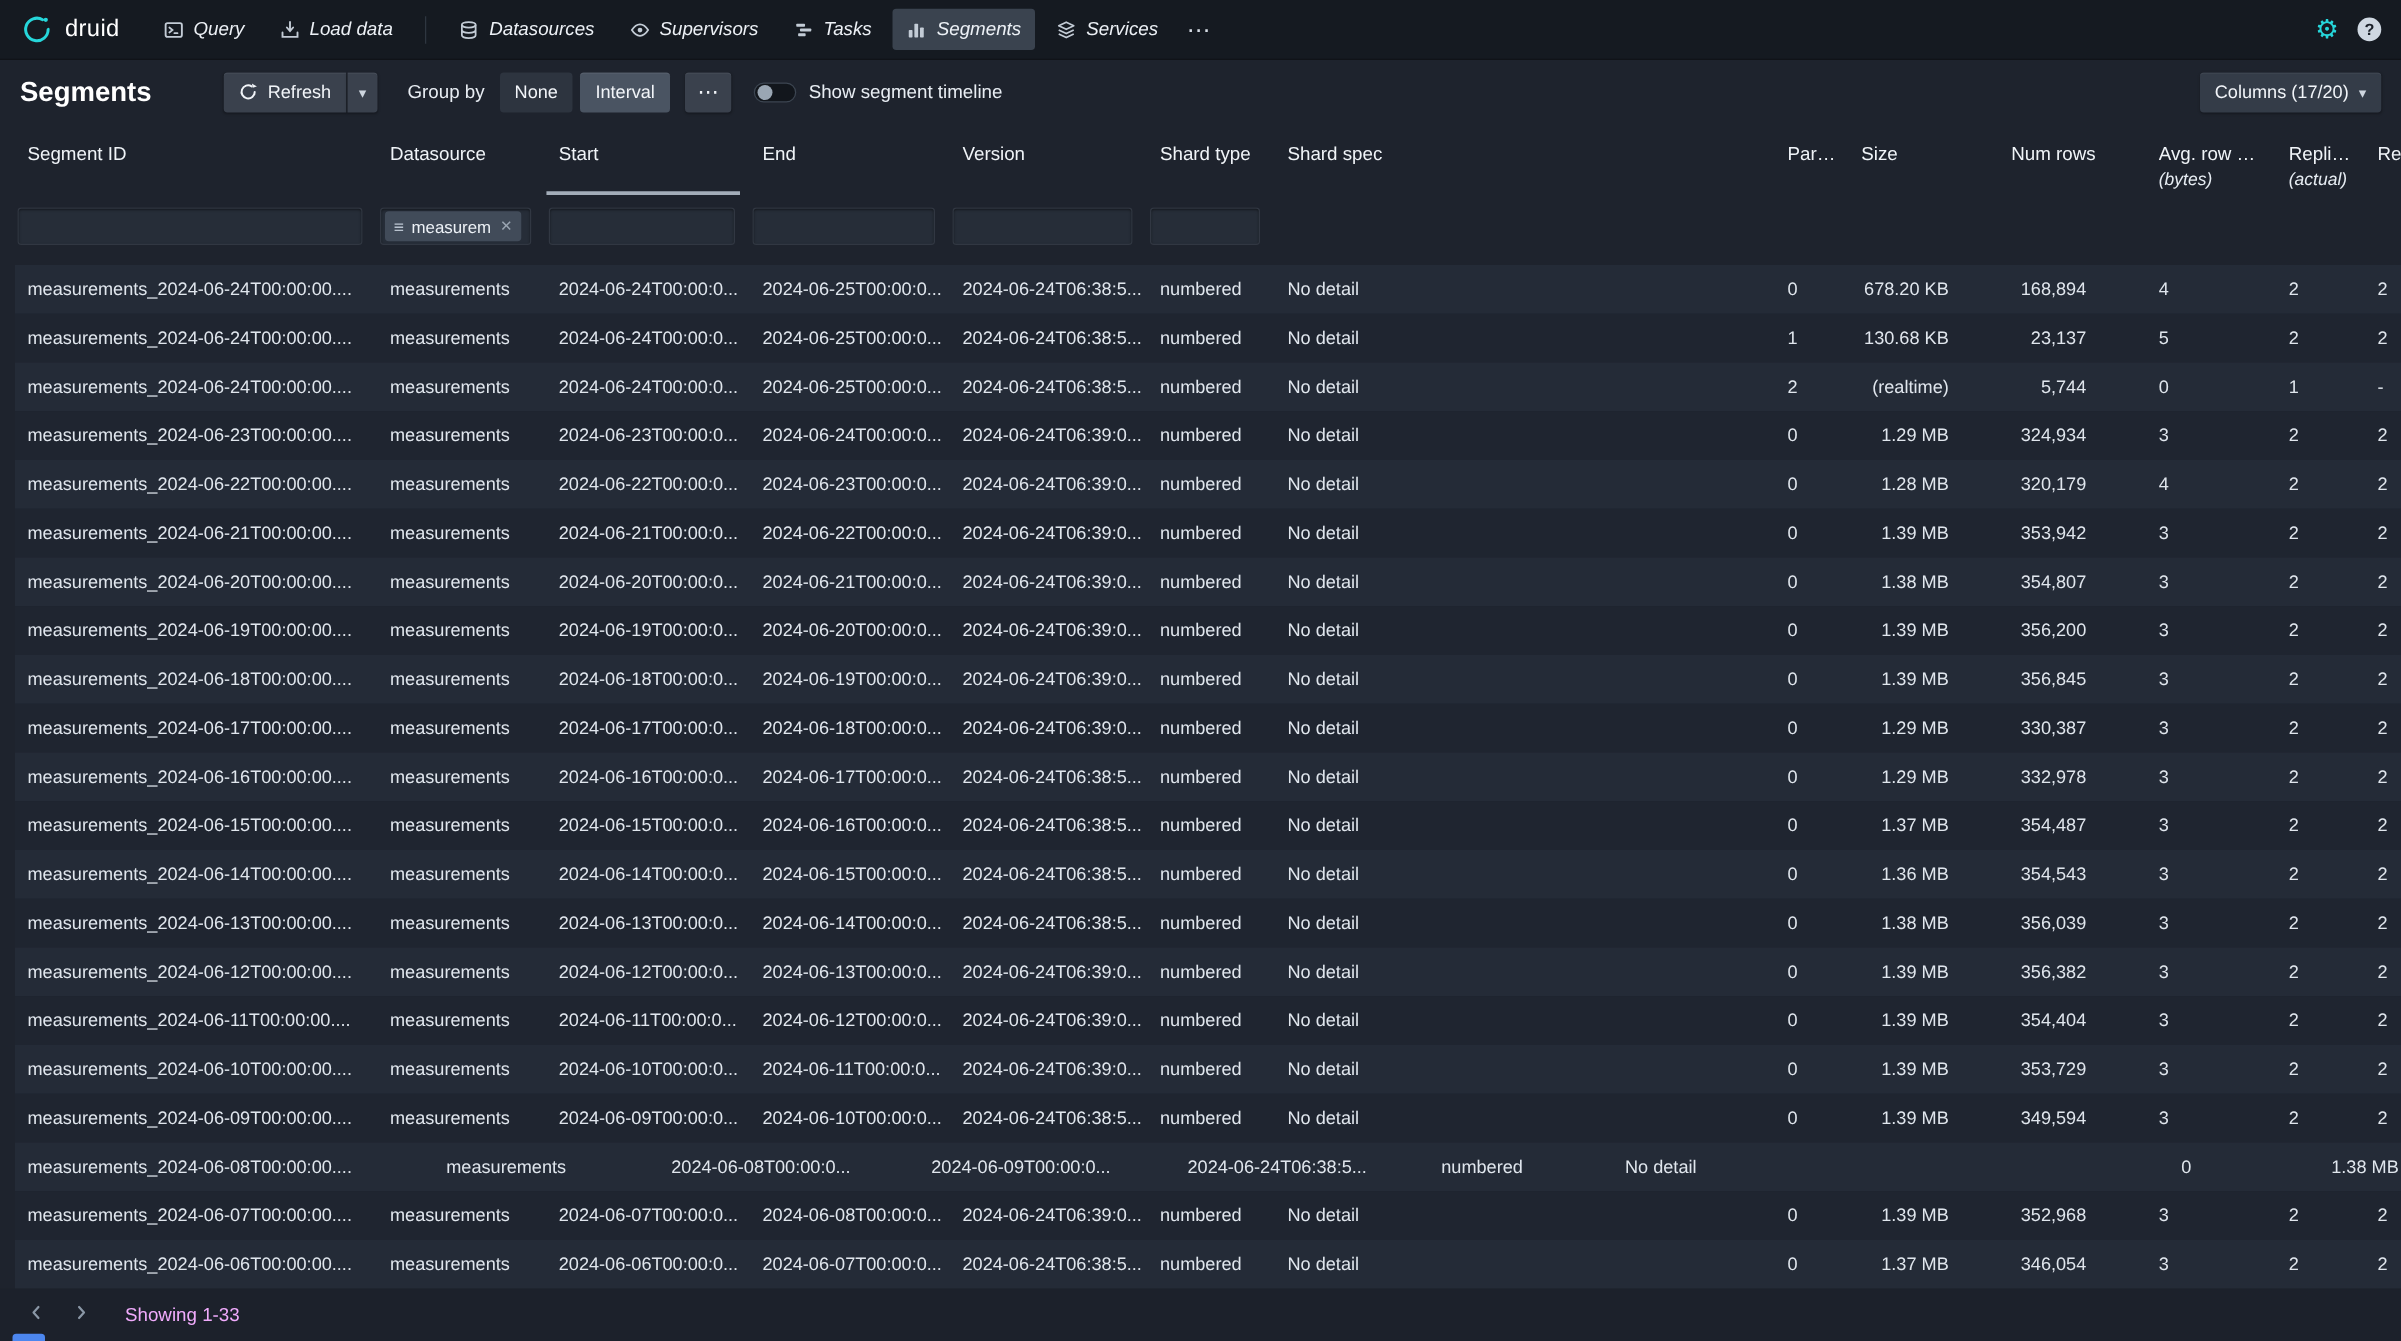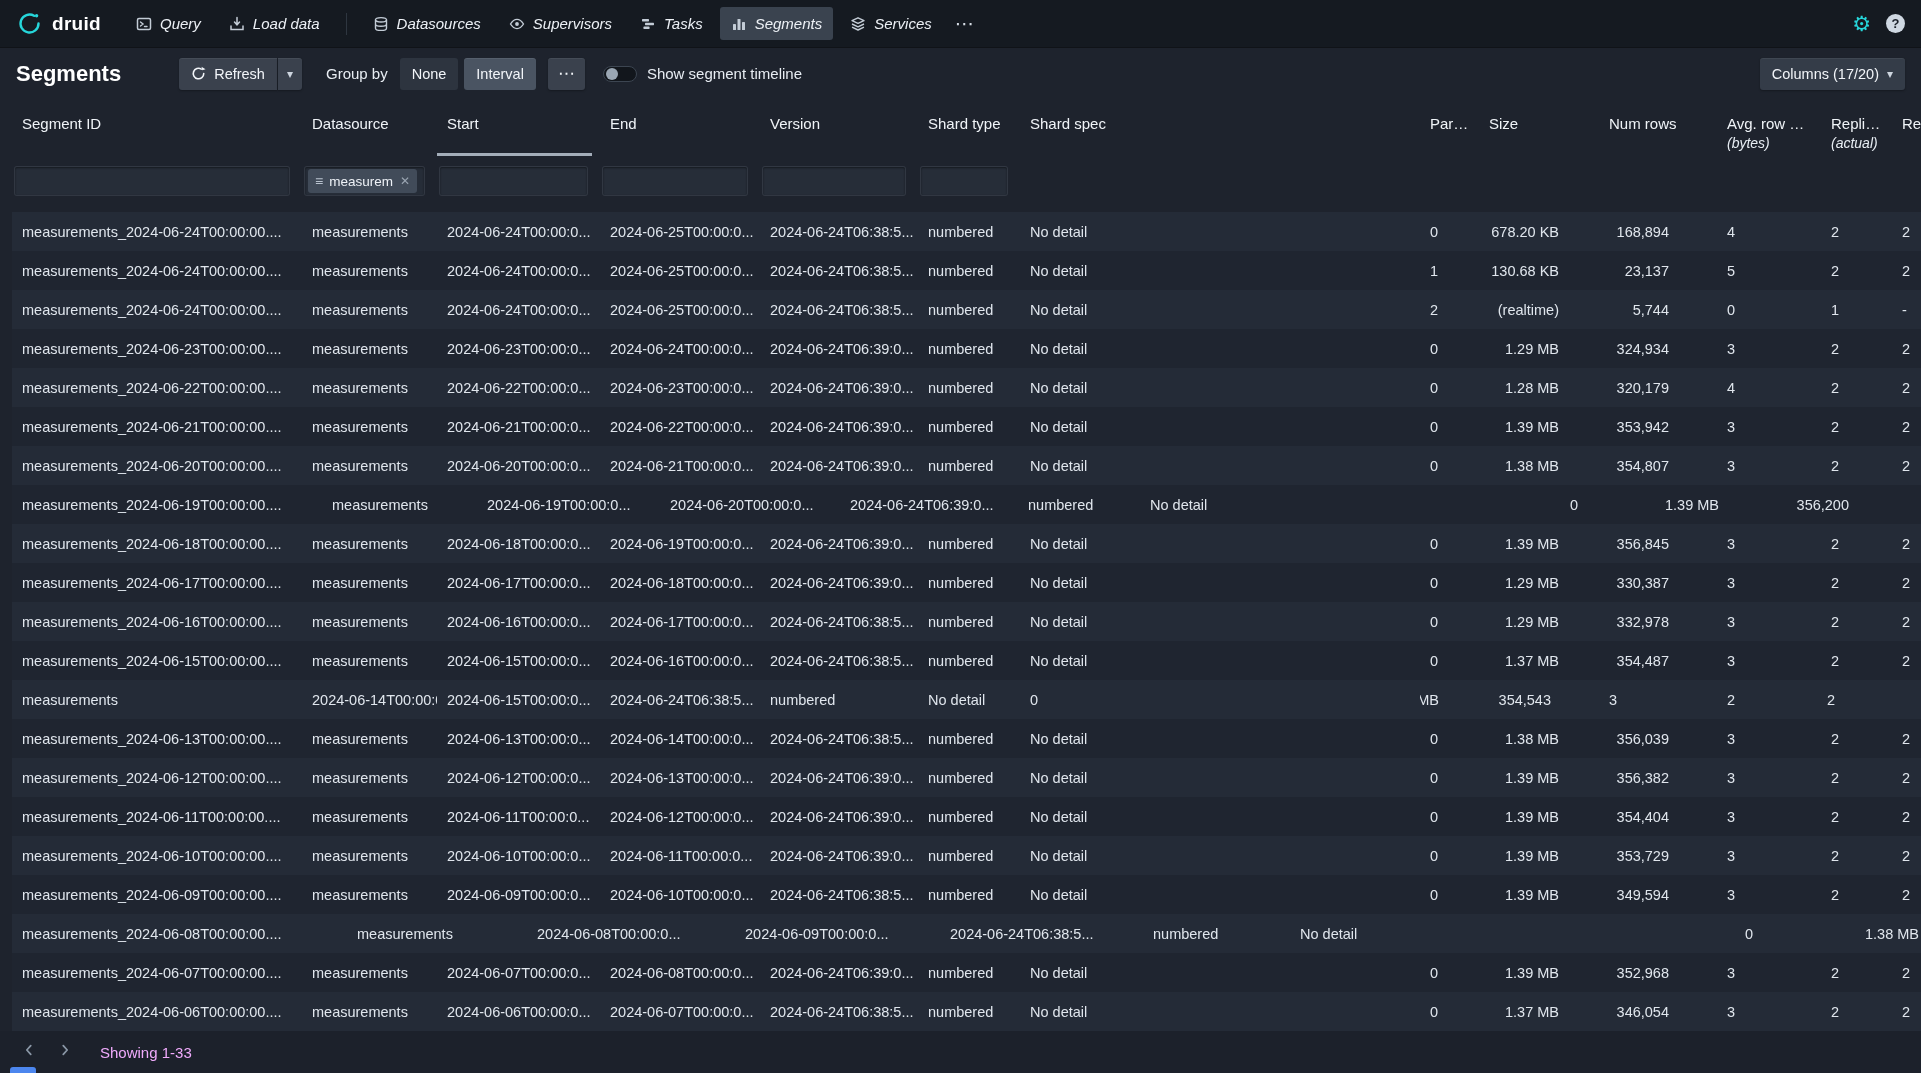--- a/index.html
+++ b/index.html
@@ -5,21 +5,21 @@
   *{box-sizing:border-box;}
   html,body{margin:0;padding:0;background:#0e1116;}
   .viewport{width:1921px;height:1073px;background:#1e232d;overflow:hidden;position:relative;
     font-family:"Liberation Sans",sans-serif;color:#dfe5ec;display:flex;flex-direction:column;}
 
   
   .topnav{height:47px;min-height:47px;background:#151a21;display:flex;align-items:center;
     padding:0 16px;box-shadow:0 1px 0 rgba(0,0,0,.45);}
   .brand{display:flex;align-items:center;gap:9px;margin-right:24px;cursor:pointer;}
   .logo{width:27px;height:27px;display:flex;}
-  .brand-name{color:#ffffff;font-size:19px;font-weight:700;letter-spacing:.3px;}
+  .brand-name{color:#ffffff;font-size:19px;font-weight:400;letter-spacing:.3px;}
   .nav{display:flex;align-items:center;gap:6px;font-style:italic;}
   .nav-item{display:flex;align-items:center;gap:8px;padding:0 11px;height:33px;border-radius:3px;
     color:#edf1f6;font-size:15px;cursor:pointer;white-space:nowrap;}
   .nav-item .nav-ic{width:16px;height:16px;color:#c3ccd6;display:flex;align-items:center;}
   .nav-item .nav-ic svg{width:16px;height:16px;}
   .nav-item.active{background:#3a434f;}
   .nav-divider{width:1px;height:22px;background:#2e3640;margin:0 9px;}
   .nav-more{color:#d6dde5;font-size:19px;padding:0 12px;cursor:pointer;letter-spacing:1px;}
   .topnav-right{margin-left:auto;display:flex;align-items:center;gap:15px;}
   .gear{color:#26d6da;font-size:21px;line-height:1;cursor:pointer;}
@@ -383,21 +383,21 @@
           <div class="td">2024-06-24T06:39:0...</div>
           <div class="td">numbered</div>
           <div class="td">No detail</div>
           <div class="td">0</div>
           <div class="td al-r" style="padding-right: 40px;">1.38 MB</div>
           <div class="td al-r" style="padding-right: 48px;">354,807</div>
           <div class="td">3</div>
           <div class="td">2</div>
           <div class="td" style="padding-left: 6px;">2</div>
         </div>
-        <div class="trow grid-row" style="grid-template-columns: 290px 135px 163px 160px 158px 102px 400px 59px 120px 118px 104px 75px 140px; gap: 20px;">
+        <div class="trow grid-row" style="grid-template-columns: 290px 135px 163px 160px 158px 102px 400px 59px 120px 118px 104px 75px 140px;">
           <div class="td">measurements_2024-06-19T00:00:00....</div>
           <div class="td">measurements</div>
           <div class="td">2024-06-19T00:00:0...</div>
           <div class="td">2024-06-20T00:00:0...</div>
           <div class="td">2024-06-24T06:39:0...</div>
           <div class="td">numbered</div>
           <div class="td">No detail</div>
           <div class="td">0</div>
           <div class="td al-r" style="padding-right: 40px;">1.39 MB</div>
           <div class="td al-r" style="padding-right: 48px;">356,200</div>
@@ -459,20 +459,21 @@
           <div class="td">numbered</div>
           <div class="td">No detail</div>
           <div class="td">0</div>
           <div class="td al-r" style="padding-right: 40px;">1.37 MB</div>
           <div class="td al-r" style="padding-right: 48px;">354,487</div>
           <div class="td">3</div>
           <div class="td">2</div>
           <div class="td" style="padding-left: 6px;">2</div>
         </div>
         <div class="trow grid-row" style="grid-template-columns: 290px 135px 163px 160px 158px 102px 400px 59px 120px 118px 104px 75px 140px;">
+          <div class="td">measurements_2024-06-14T00:00:00....</div>
           <div class="td">measurements</div>
           <div class="td">2024-06-14T00:00:0...</div>
           <div class="td">2024-06-15T00:00:0...</div>
           <div class="td">2024-06-24T06:38:5...</div>
           <div class="td">numbered</div>
           <div class="td">No detail</div>
           <div class="td">0</div>
           <div class="td al-r" style="padding-right: 40px;">1.36 MB</div>
           <div class="td al-r" style="padding-right: 48px;">354,543</div>
           <div class="td">3</div>

